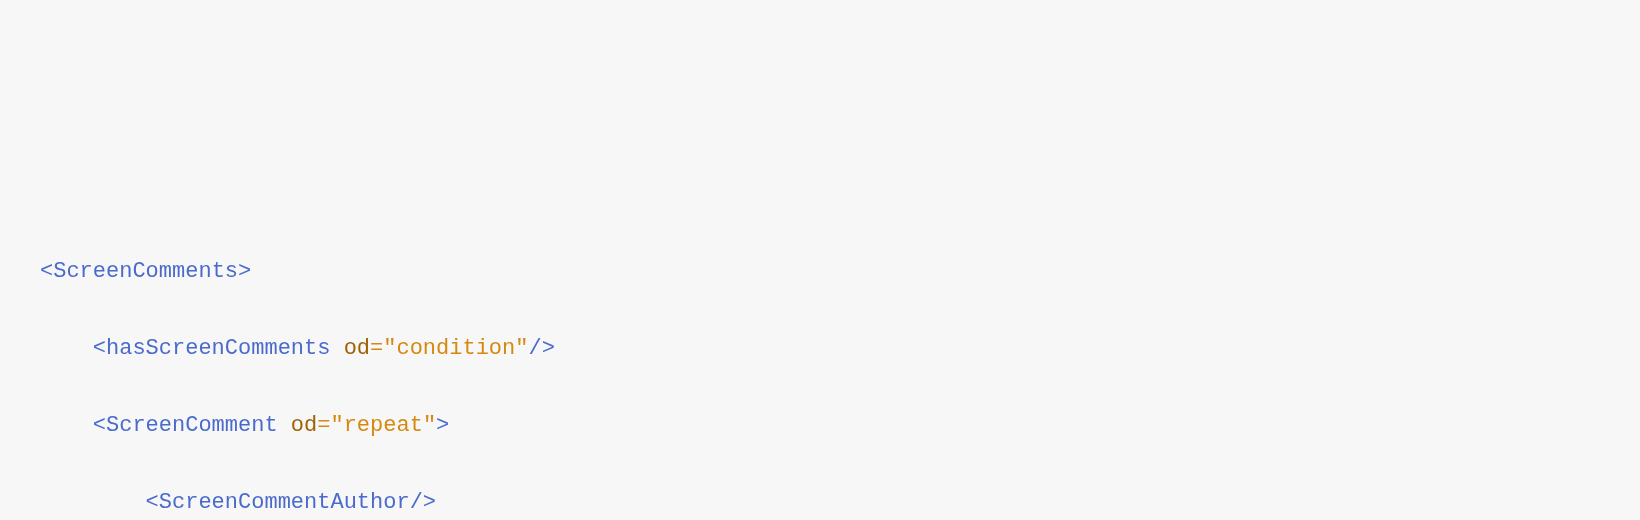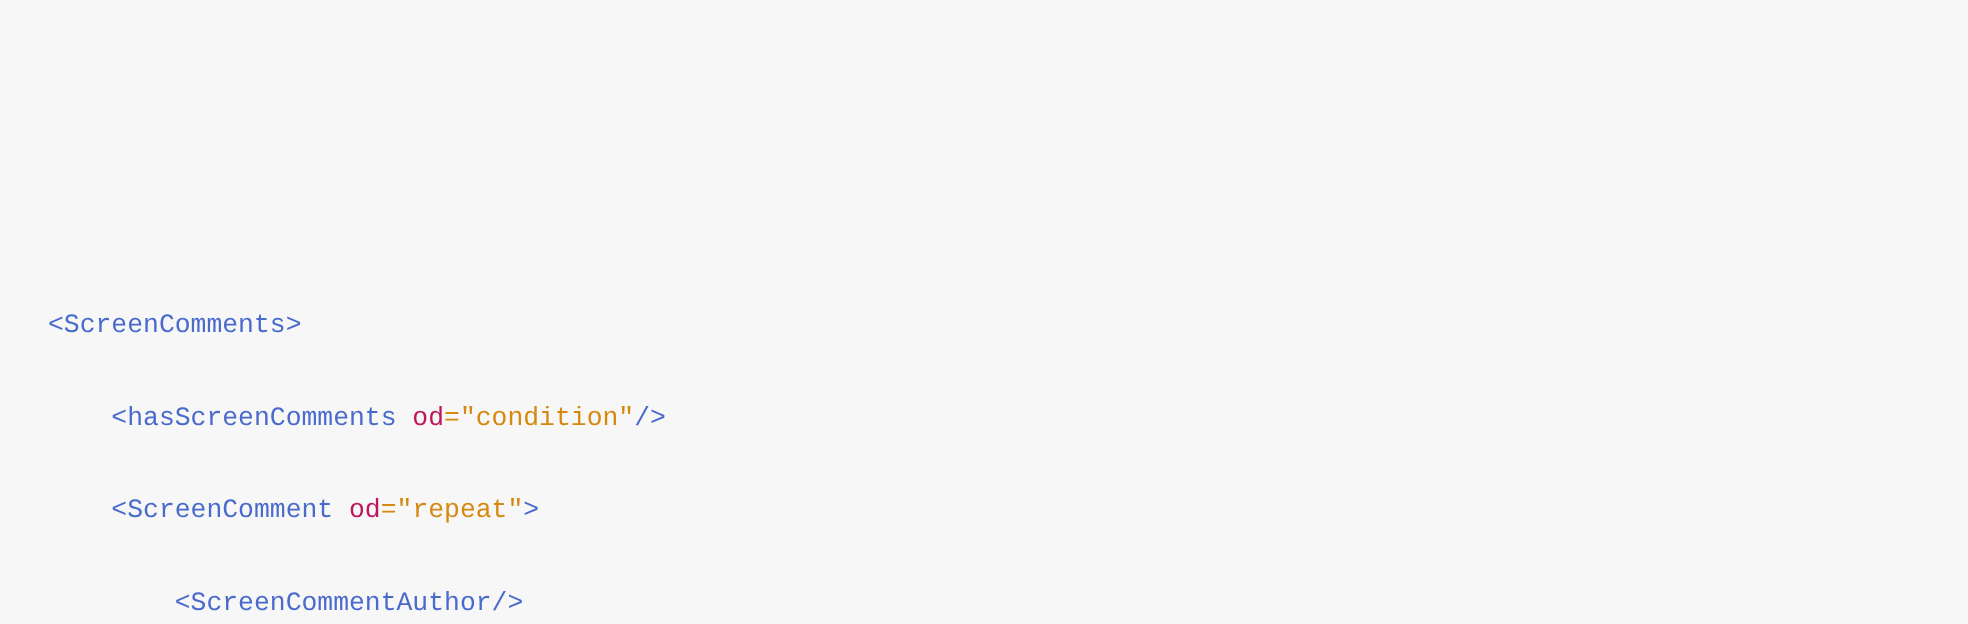--- a/index.html
+++ b/index.html
@@ -15,21 +15,21 @@
       padding: 60px 40px;
       white-space: pre;
     }
     .code-block {
       color: #333;
     }
     .tag {
       color: #4a6bcc;
     }
     .attr-name {
-      color: #be185d;
+      color: #a16207;
     }
     .attr-value {
       color: #d68910;
     }
     .punct {
       color: #4a6bcc;
     }
     .indent1 {
       padding-left: 4ch;
     }

